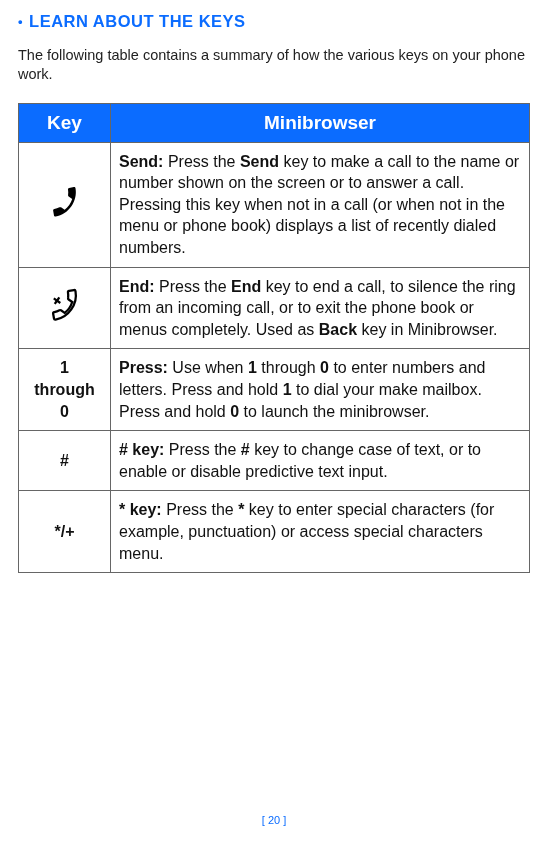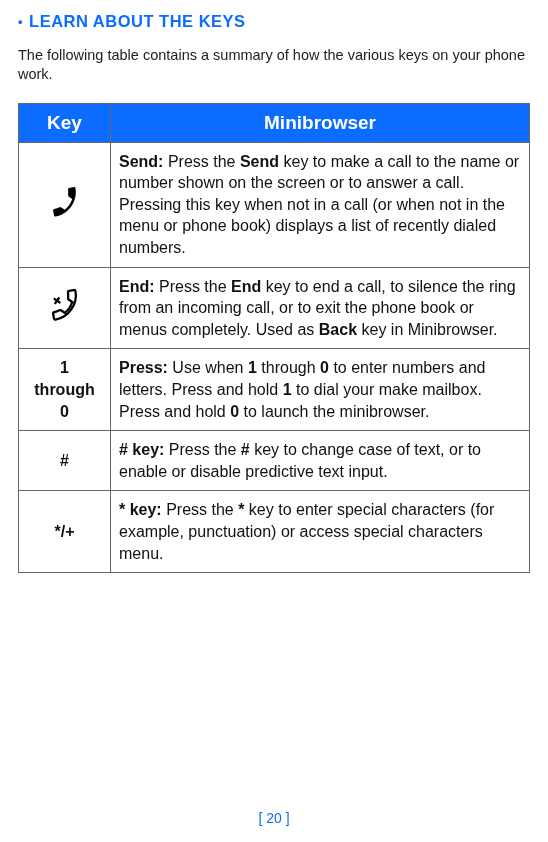--- a/index.html
+++ b/index.html
@@ -71,21 +71,21 @@
     }
     .desc-cell strong {
       font-weight: bold;
     }
     .page-number {
       position: absolute;
       bottom: 16px;
       width: 100%;
       text-align: center;
       color: #0b6cff;
-      font-size: 14px;
+      font-size: 11px;
       font-family: "Trebuchet MS", Arial, sans-serif;
     }
     .icon-svg {
       width: 34px;
       height: 34px;
       display: inline-block;
     }
   </style>
 </head>
 <body>

